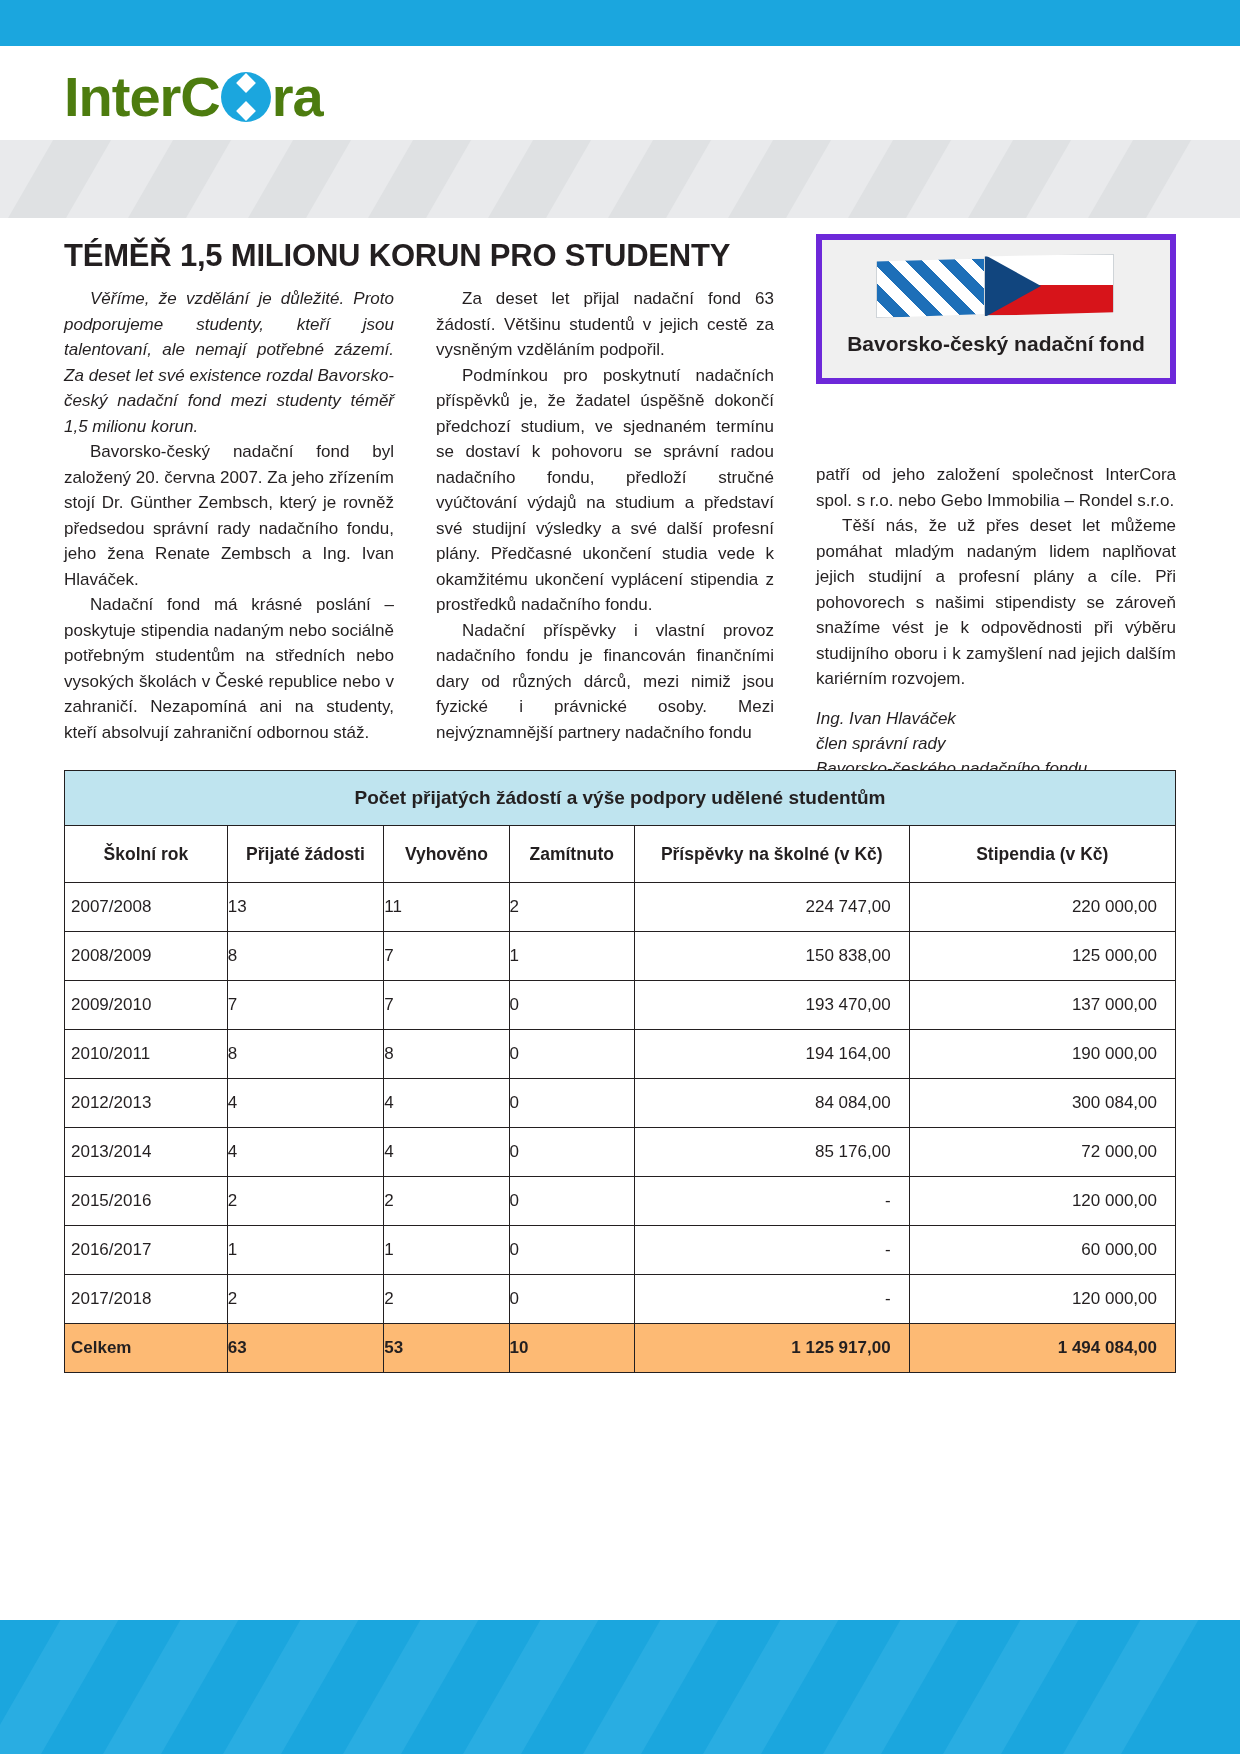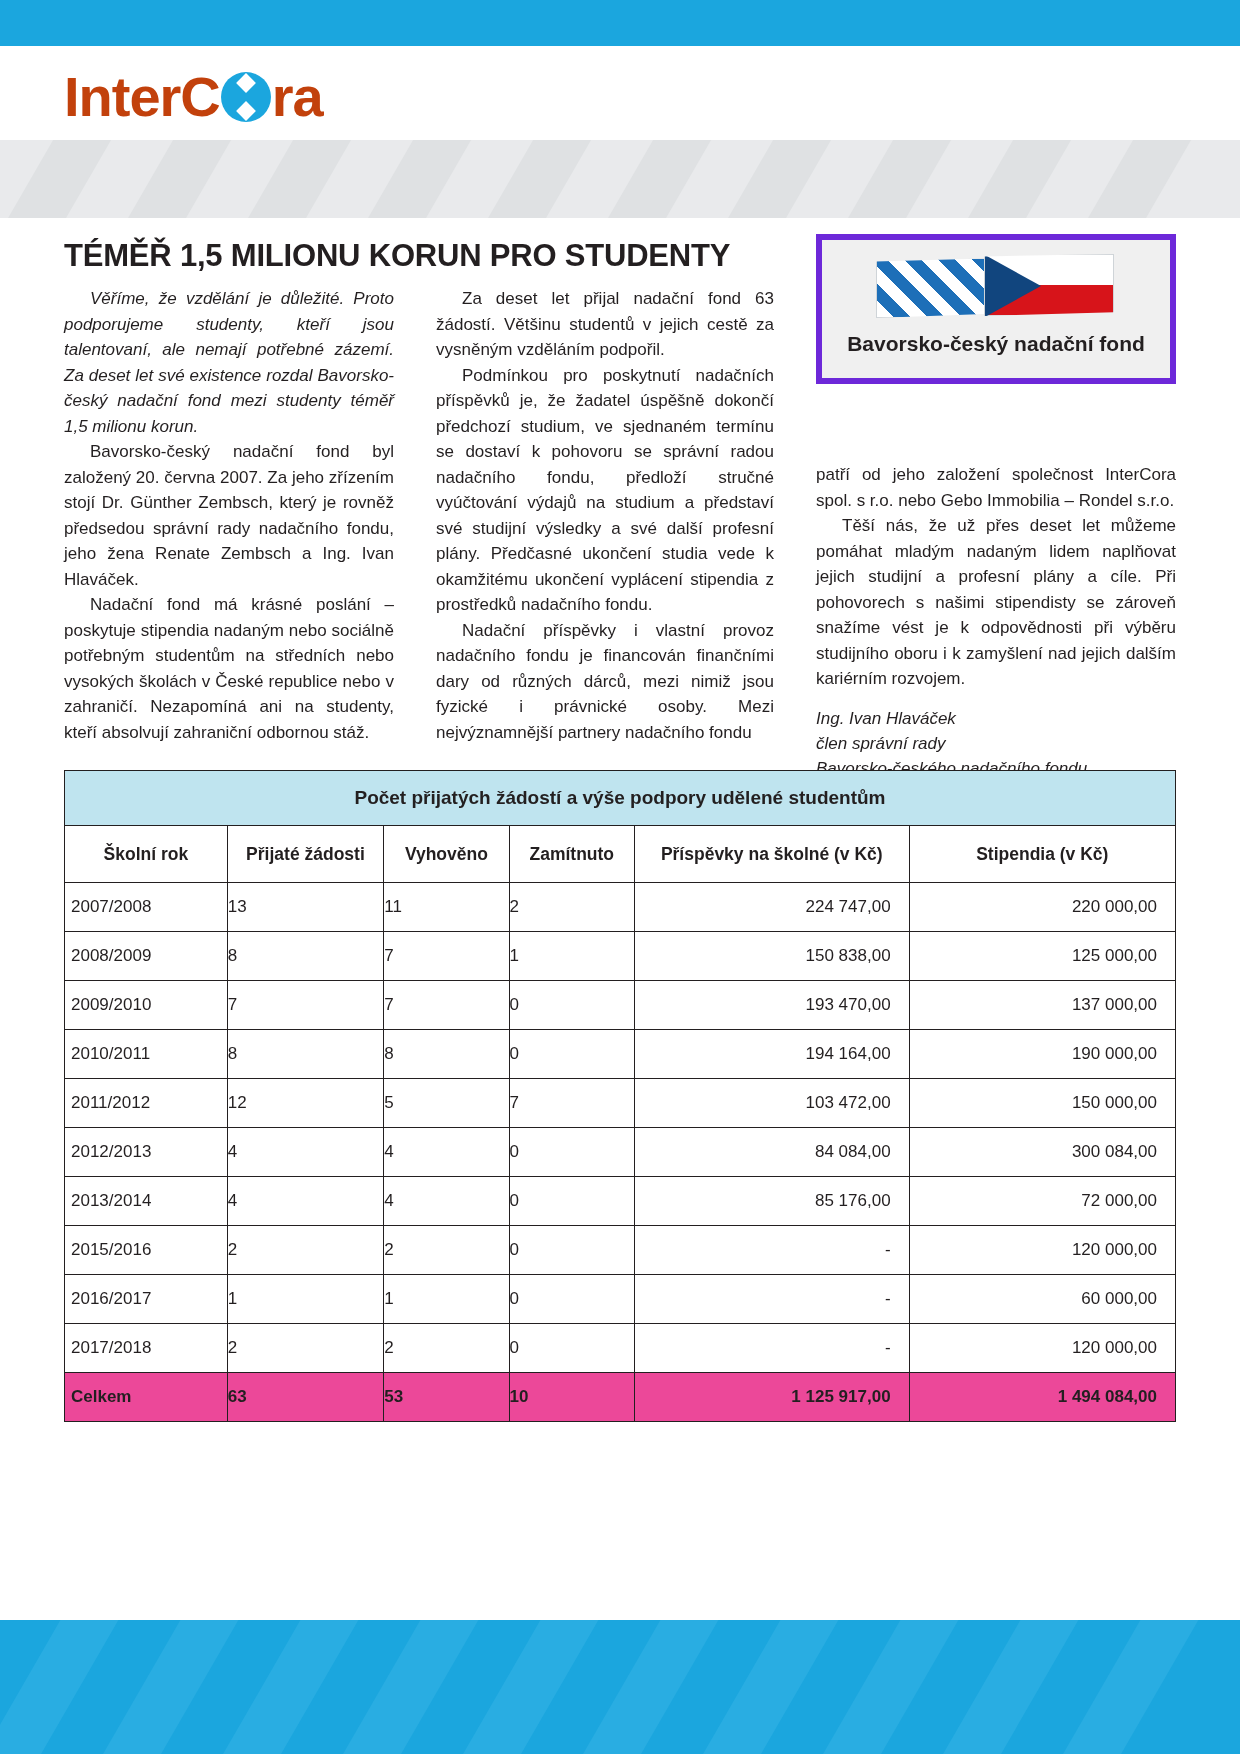--- a/index.html
+++ b/index.html
@@ -29,21 +29,21 @@
     left: 0; top: 46px;
     width: 1240px; height: 94px;
     background: #ffffff;
   }
   .logo {
     position: absolute;
     left: 64px; top: 18px;
     font-size: 56px;
     font-weight: bold;
     letter-spacing: -1px;
-    color: #c2410c;
+    color: #4d7c0f;
     font-family: "Liberation Sans", sans-serif;
     display: flex;
     align-items: baseline;
   }
   .logo .logo-o {
     display: inline-block;
     width: 50px; height: 50px;
     border-radius: 50%;
     background: #1ba6de;
     position: relative;
@@ -208,21 +208,21 @@
   td.c-year   { padding-left: 6px; text-align: left; width: 150px; }
   td.c-num    { text-align: left; }
   td.c-money  { text-align: right; padding-right: 18px; }
   th.h-year   { width: 150px; }
   th.h-recv   { width: 150px; }
   th.h-appr   { width: 120px; }
   th.h-rej    { width: 120px; }
   th.h-fees   { width: 264px; }
   th.h-stip   { width: 256px; }
   tr.total td {
-    background: #ec4899;
+    background: #fdba74;
     font-weight: bold;
   }
   tr.total td.c-year { font-weight: bold; }
 
   
   .bottom-band {
     position: absolute;
     left: 0; top: 1620px;
     width: 1240px; height: 134px;
     background: #1ba6de;
@@ -347,28 +347,20 @@
       </tr>
       <tr>
         <td class="c-year">2010/2011</td>
         <td class="c-num">8</td>
         <td class="c-num">8</td>
         <td class="c-num">0</td>
         <td class="c-money">194 164,00</td>
         <td class="c-money">190 000,00</td>
       </tr>
       <tr>
-        <td class="c-year">2011/2012</td>
-        <td class="c-num">12</td>
-        <td class="c-num">5</td>
-        <td class="c-num">7</td>
-        <td class="c-money">103 472,00</td>
-        <td class="c-money">150 000,00</td>
-      </tr>
-      <tr>
         <td class="c-year">2012/2013</td>
         <td class="c-num">4</td>
         <td class="c-num">4</td>
         <td class="c-num">0</td>
         <td class="c-money">84 084,00</td>
         <td class="c-money">300 084,00</td>
       </tr>
       <tr>
         <td class="c-year">2013/2014</td>
         <td class="c-num">4</td>

